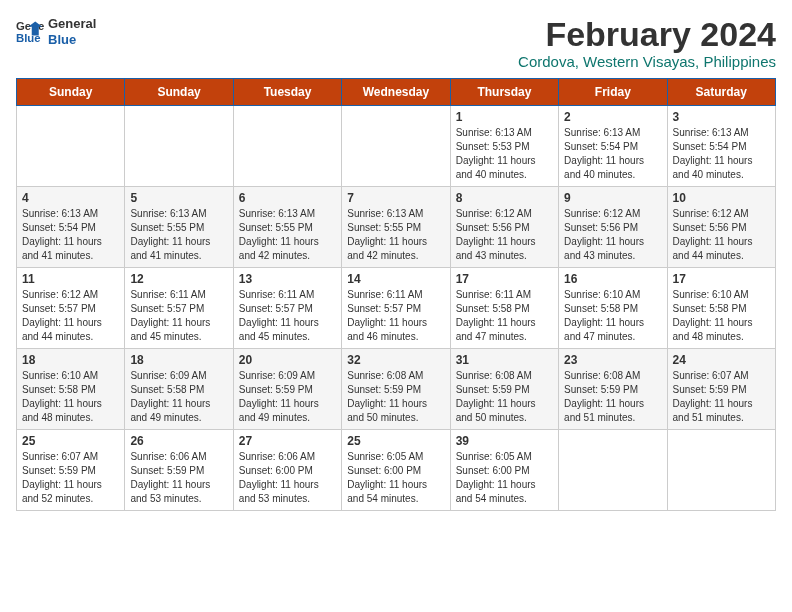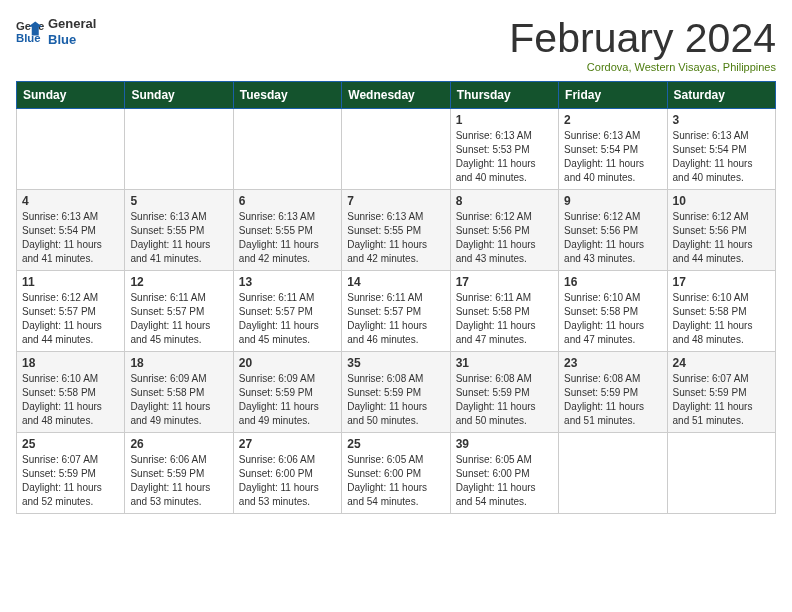--- a/index.html
+++ b/index.html
@@ -22,38 +22,38 @@
       gap: 4px;
     }
     .logo-icon {
       width: 28px;
       height: 28px;
     }
     .title-area {
       text-align: right;
     }
     .main-title {
-      font-size: 41px;
-      font-weight: normal;
+      font-size: 34px;
+      font-weight: bold;
       color: #333;
       line-height: 1.1;
     }
     .subtitle {
-      font-size: 11px;
-      color: #4d7c0f;
+      font-size: 15px;
+      color: #0f766e;
     }
     table {
       width: 100%;
       border-collapse: collapse;
       table-layout: fixed;
     }
     th {
-      background-color: #14532d;
+      background-color: #c2410c;
       color: #fff;
-      text-align: left;
+      text-align: center;
       padding: 6px 6px;
       font-size: 12px;
       font-weight: bold;
       border: 1px solid #1a5fa8;
     }
     td {
       vertical-align: top;
       border: 1px solid #ccc;
       padding: 4px 5px;
       font-size: 10px;
@@ -199,21 +199,21 @@
         </td>
         <td>
           <span class="day-num">18</span>
           <div class="day-info">Sunrise: 6:09 AM<br>Sunset: 5:58 PM<br>Daylight: 11 hours<br>and 49 minutes.</div>
         </td>
         <td>
           <span class="day-num">20</span>
           <div class="day-info">Sunrise: 6:09 AM<br>Sunset: 5:59 PM<br>Daylight: 11 hours<br>and 49 minutes.</div>
         </td>
         <td>
-          <span class="day-num">35</span>
+          <span class="day-num">32</span>
           <div class="day-info">Sunrise: 6:08 AM<br>Sunset: 5:59 PM<br>Daylight: 11 hours<br>and 50 minutes.</div>
         </td>
         <td>
           <span class="day-num">31</span>
           <div class="day-info">Sunrise: 6:08 AM<br>Sunset: 5:59 PM<br>Daylight: 11 hours<br>and 50 minutes.</div>
         </td>
         <td>
           <span class="day-num">23</span>
           <div class="day-info">Sunrise: 6:08 AM<br>Sunset: 5:59 PM<br>Daylight: 11 hours<br>and 51 minutes.</div>
         </td>

